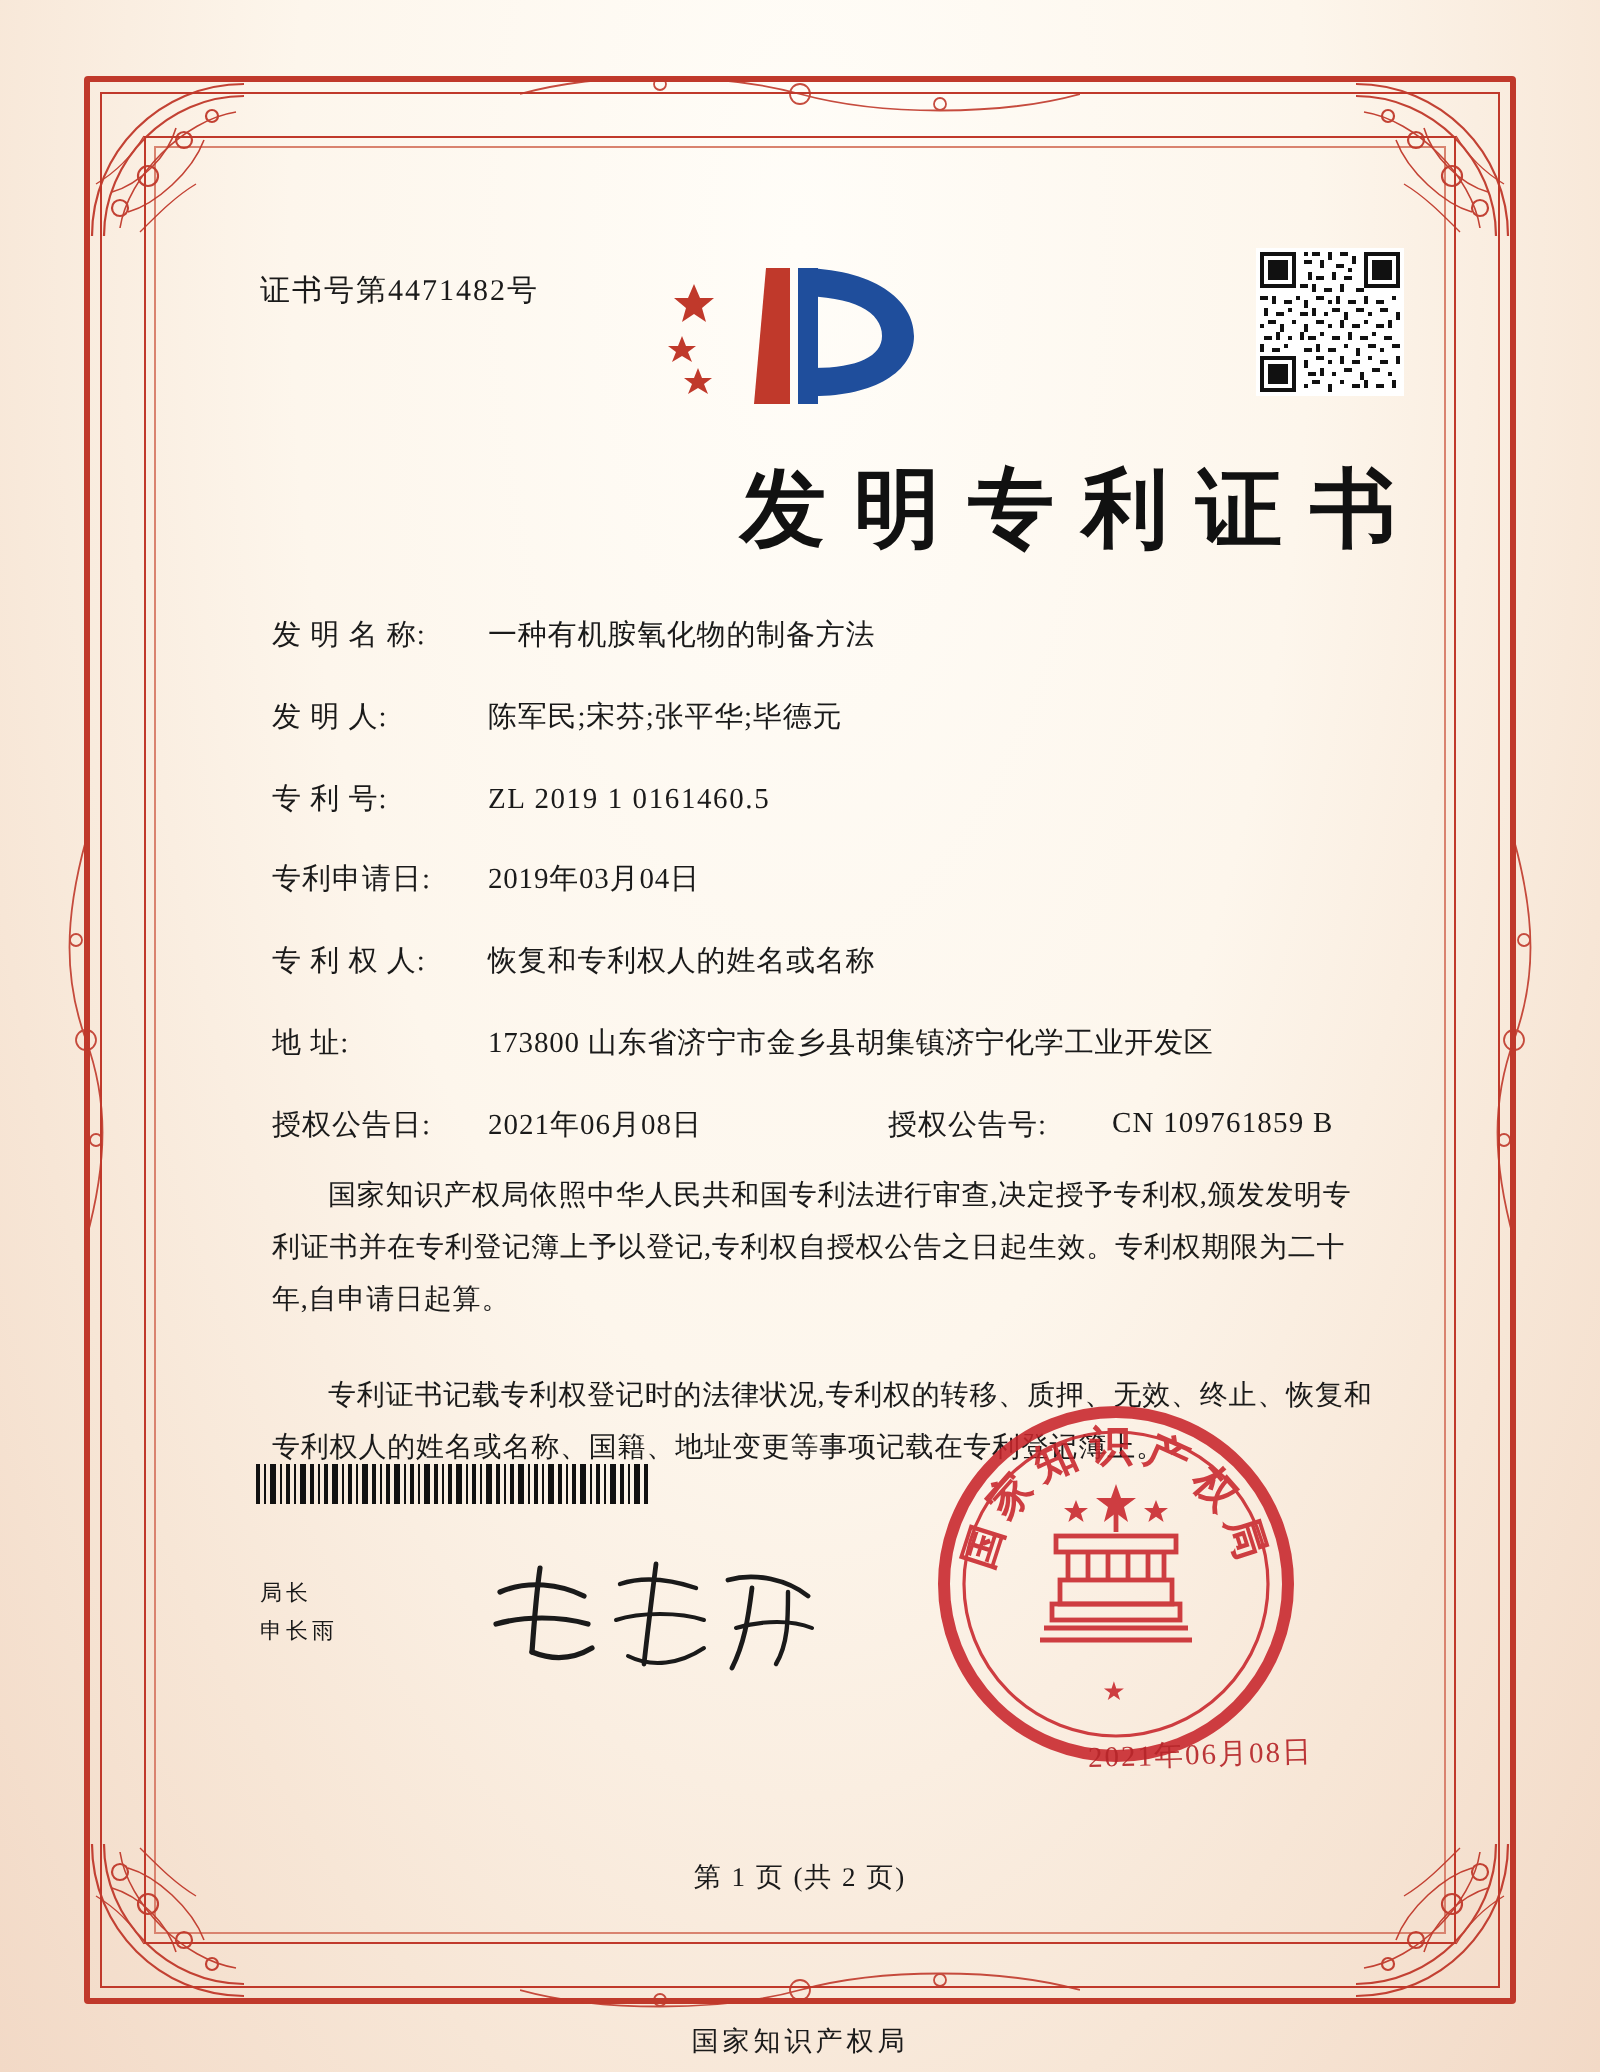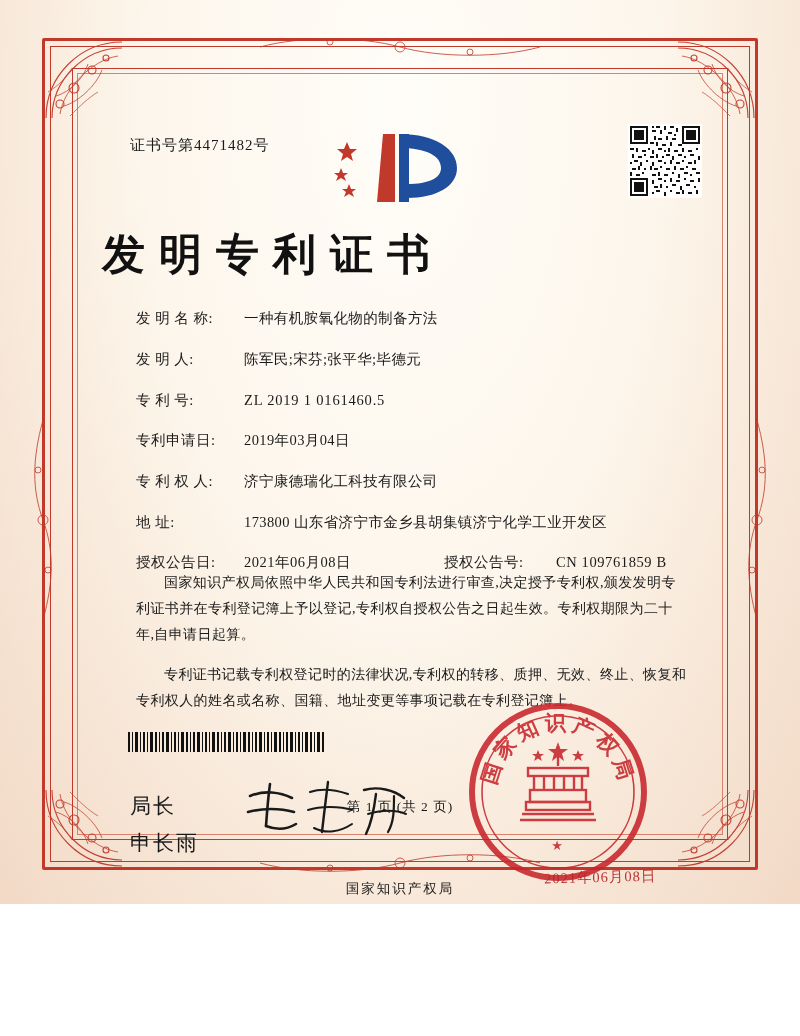--- a/index.html
+++ b/index.html
@@ -10,21 +10,21 @@
   body {
     width: 800px;
     height: 1036px;
     font-family: "Liberation Serif", "DejaVu Serif", serif;
     color: #1a1a1a;
     overflow: hidden;
   }
   .page {
     position: relative;
     width: 800px;
-    height: 904px;
+    height: 1036px;
     background:
       radial-gradient(ellipse at 50% 12%, #fffdf8 0%, #fdf6ec 45%, #f7e6d6 75%, #f2d9c6 100%);
     box-sizing: border-box;
   }
   
   .frame-outer {
     position: absolute;
     left: 42px; top: 38px; right: 42px; bottom: 34px;
     border: 3px solid #c0392b;
     border-radius: 2px;
@@ -99,21 +99,21 @@
     right: 10px;
     top: 38px;
     width: 74px;
     height: 74px;
   }
 
   .title {
     position: absolute;
     top: 140px;
     left: 0; right: 0;
-    text-align: left;
+    text-align: right;
     font-size: 43px;
     letter-spacing: 14px;
     font-weight: 700;
     color: #111;
     text-indent: 14px;
     font-family: "DejaVu Serif", "Liberation Serif", serif;
   }
 
   .fields {
     position: absolute;
@@ -149,21 +149,21 @@
   }
   .grant-row .g-label { width: 108px; flex: 0 0 108px; letter-spacing: .5px;}
   .grant-row .g-val { width: 200px; flex: 0 0 200px; letter-spacing: .5px;}
   .grant-row .g-label2 { width: 112px; flex: 0 0 112px; letter-spacing: .5px;}
   .grant-row .g-val2 { letter-spacing: .6px;}
 
   .para {
     font-size: 14px;
     line-height: 1.85;
     text-indent: 2em;
-    margin-top: 6px;
+    margin-top: 22px;
     letter-spacing: 0.4px;
     color: #1a1a1a;
   }
   .paras {
     position: absolute;
     top: 478px;
     left: 48px;
     right: 24px;
   }
 
@@ -173,21 +173,21 @@
     left: 40px;
     top: 646px;
     width: 196px;
     height: 20px;
   }
 
   .signature-block {
     position: absolute;
     left: 42px;
     top: 702px;
-    font-size: 21px;
+    font-size: 11px;
     line-height: 1.75;
     letter-spacing: 2px;
   }
   .handwriting {
     position: absolute;
     left: 148px;
     top: 690px;
     width: 180px;
     height: 70px;
   }
@@ -497,21 +497,21 @@
       <div class="field-row">
         <div class="field-label">专 利 号:</div>
         <div class="field-value mono">ZL 2019 1 0161460.5</div>
       </div>
       <div class="field-row">
         <div class="field-label">专利申请日:</div>
         <div class="field-value">2019年03月04日</div>
       </div>
       <div class="field-row">
         <div class="field-label">专 利 权 人:</div>
-        <div class="field-value">济宁康德瑞化工科技有限公司</div>
+        <div class="field-value">恢复和专利权人的姓名或名称</div>
       </div>
       <div class="field-row">
         <div class="field-label">地 址:</div>
         <div class="field-value">173800 山东省济宁市金乡县胡集镇济宁化学工业开发区</div>
       </div>
 
       <div class="grant-row">
         <div class="g-label">授权公告日:</div>
         <div class="g-val">2021年06月08日</div>
         <div class="g-label2">授权公告号:</div>

